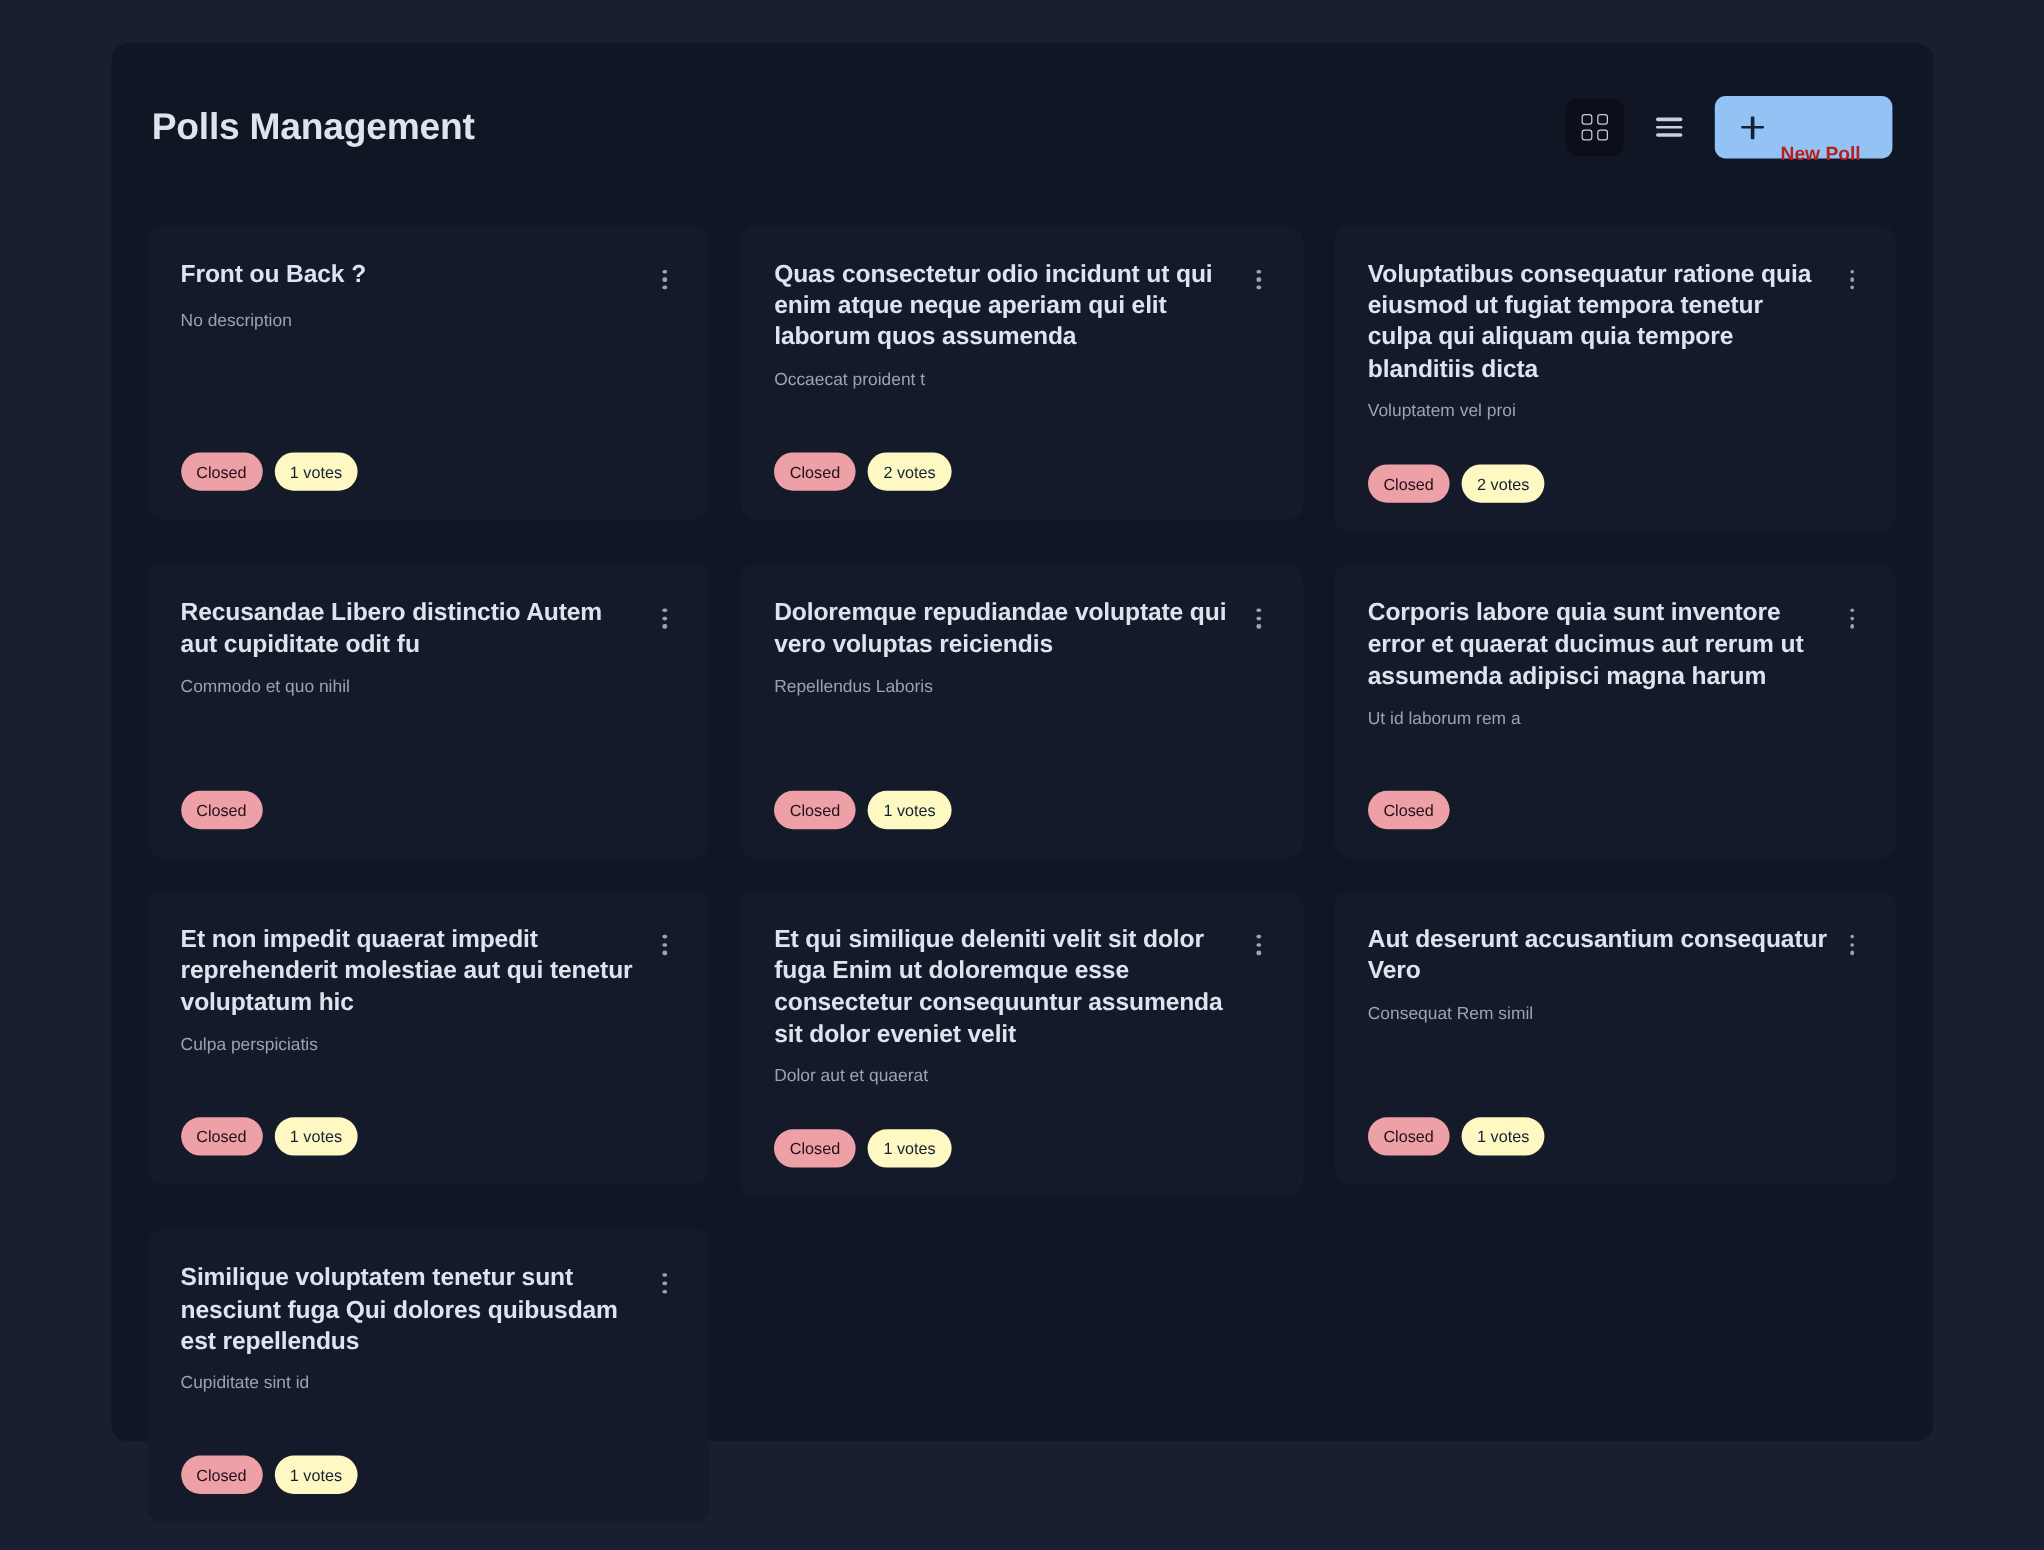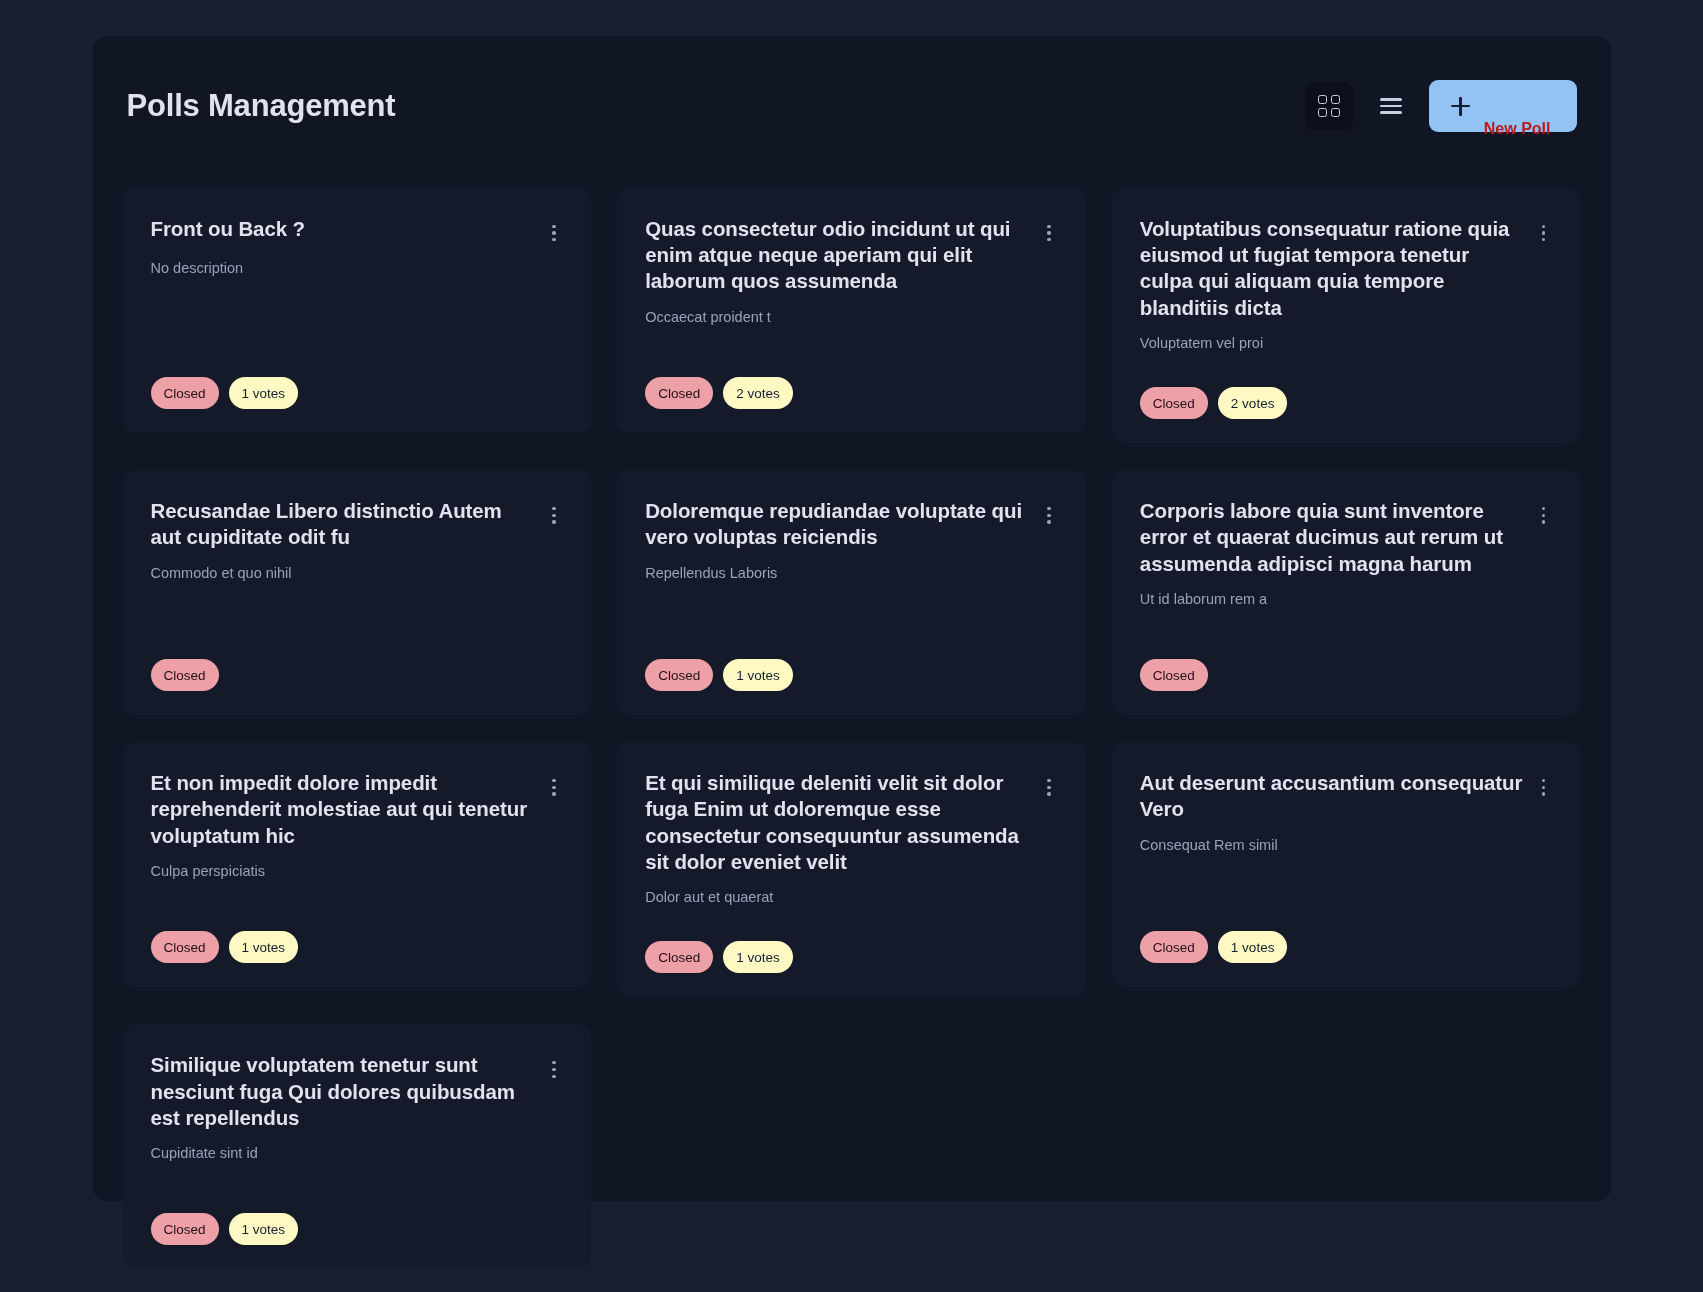--- a/index.html
+++ b/index.html
@@ -346,21 +346,21 @@
               <i></i>
             </button>
           </div>
           <div class="card-desc">Ut id laborum rem a</div>
           <div class="card-badges">
             <span class="badge badge-status">Closed</span>
           </div>
         </div>
         <div class="card">
           <div class="card-top">
-            <div class="card-title">Et non impedit dolore impedit reprehenderit molestiae aut qui tenetur voluptatum hic</div>
+            <div class="card-title">Et non impedit quaerat impedit reprehenderit molestiae aut qui tenetur voluptatum hic</div>
             <button class="dots-btn">
               <i></i>
               <i></i>
               <i></i>
             </button>
           </div>
           <div class="card-desc">Culpa perspiciatis</div>
           <div class="card-badges">
             <span class="badge badge-status">Closed</span>
             <span class="badge badge-votes">1 votes</span>

